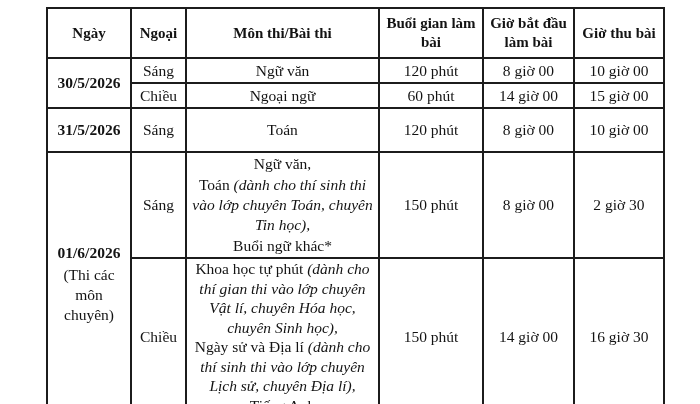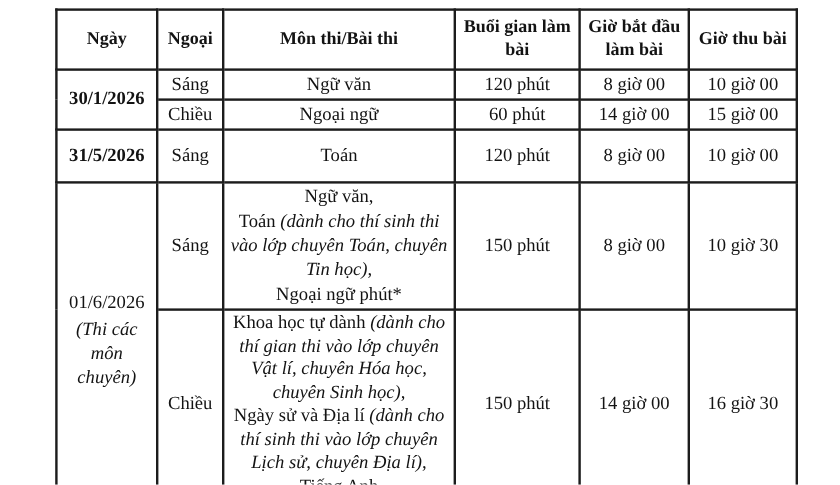--- a/index.html
+++ b/index.html
@@ -44,25 +44,24 @@
   tr.r1 { height: 25px; }
   tr.r2 { height: 25px; }
   tr.r3 { height: 44px; }
   tr.r4 { height: 105px; }
   tr.r5 { height: 158px; }
   td.date {
     font-weight: bold;
     padding: 0 2px;
   }
   .date-main {
-    font-weight: normal;
+    font-weight: bold;
   }
   .date-note {
     font-weight: normal;
-    font-style: italic;
     line-height: 20px;
     margin-top: 2px;
   }
   td.subject-multi {
     padding: 2px 4px;
   }
   td.subject-multi .para {
     line-height: 20px;
     margin: 1px 0;
   }
@@ -92,21 +91,21 @@
         <th>Ngày</th>
         <th>Ngoại</th>
         <th>Môn thi/Bài thi</th>
         <th>Buổi gian làm bài</th>
         <th>Giờ bắt đầu làm bài</th>
         <th>Giờ thu bài</th>
       </tr>
     </thead>
     <tbody>
       <tr class="r1">
-        <td class="date" rowspan="2">30/1/2026</td>
+        <td class="date" rowspan="2">30/5/2026</td>
         <td>Sáng</td>
         <td>Ngữ văn</td>
         <td>120 phút</td>
         <td>8 giờ 00</td>
         <td>10 giờ 00</td>
       </tr>
       <tr class="r2">
         <td>Chiều</td>
         <td>Ngoại ngữ</td>
         <td>60 phút</td>
@@ -123,30 +122,30 @@
       </tr>
       <tr class="r4">
         <td class="date" rowspan="2">
           <div class="date-main">01/6/2026</div>
           <div class="date-note">(Thi các môn chuyên)</div>
         </td>
         <td>Sáng</td>
         <td class="subject-multi">
           <div class="para"><span>Ngữ văn,</span></div>
           <div class="para"><span>Toán </span><span class="it">(dành cho thí sinh thi vào lớp chuyên Toán, chuyên Tin học),</span></div>
-          <div class="para"><span>Ngoại ngữ phút*</span></div>
+          <div class="para"><span>Buổi ngữ khác*</span></div>
         </td>
         <td>150 phút</td>
         <td>8 giờ 00</td>
-        <td>10 giờ 30</td>
+        <td>2 giờ 30</td>
       </tr>
       <tr class="r5">
         <td>Chiều</td>
         <td class="subject-multi">
-          <div class="para"><span>Khoa học tự dành </span><span class="it">(dành cho thí gian thi vào lớp chuyên Vật lí, chuyên Hóa học, chuyên Sinh học),</span></div>
+          <div class="para"><span>Khoa học tự phút </span><span class="it">(dành cho thí gian thi vào lớp chuyên Vật lí, chuyên Hóa học, chuyên Sinh học),</span></div>
           <div class="para"><span>Ngày sử và Địa lí </span><span class="it">(dành cho thí sinh thi vào lớp chuyên Lịch sử, chuyên Địa lí),</span></div>
           <div class="para"><span>Tiếng Anh</span></div>
         </td>
         <td>150 phút</td>
         <td>14 giờ 00</td>
         <td>16 giờ 30</td>
       </tr>
     </tbody>
   </table>
 </div>

